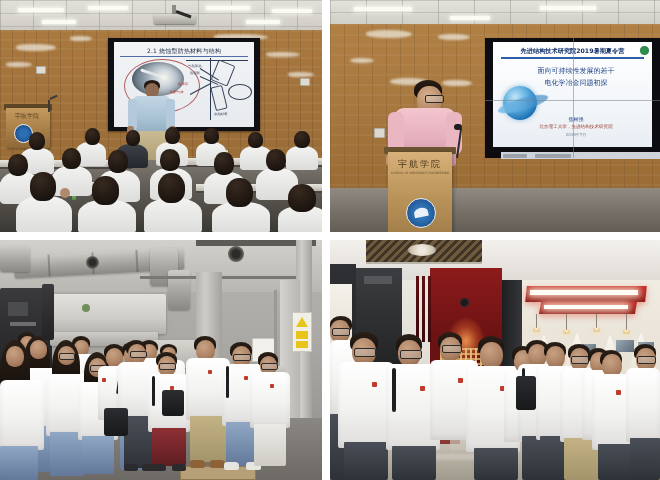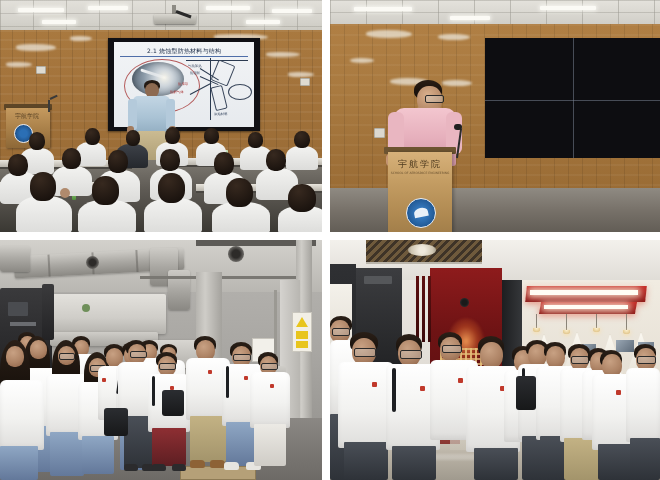--- a/index.html
+++ b/index.html
@@ -597,20 +597,36 @@
       <div class="abs tr-glare" style="left:20px;  top:58px; width:24px; height:5px;"></div>
       <div class="abs tr-glare" style="left:88px;  top:106px; width:22px; height:5px;"></div>
 
       <div class="abs tr-outlet" style="left:44px; top:128px;"></div>
       <div class="abs tr-outlet" style="left:198px; top:198px;"></div>
       <div class="abs tr-outlet" style="left:252px; top:196px;"></div>
       <div class="abs tr-outlet" style="left:272px; top:196px;"></div>
       <div class="abs tr-outlet" style="left:300px; top:194px;"></div>
 
       <div class="abs tr-screenframe">
+        <div class="abs tr-slide">
+          <div class="abs tr-banner">先进结构技术研究院2019暑期夏令营</div>
+          <div class="abs tr-logo"></div>
+          <div class="abs tr-bannerbar"></div>
+          <div class="abs tr-title1">面向可持续性发展的若干</div>
+          <div class="abs tr-title2">电化学冶金问题初探</div>
+          <div class="abs tr-globe"></div>
+          <div class="abs tr-globe-band"></div>
+          <div class="abs tr-author">焦树强</div>
+          <div class="abs tr-affil">北京理工大学，先进结构技术研究院</div>
+          <div class="abs tr-date">2019年7月</div>
+          <div class="abs tr-taskbar">
+            <div class="tr-taskbar-item" style="left:2px; width:24px;"></div>
+            <div class="tr-taskbar-item" style="left:34px; width:36px;"></div>
+          </div>
+        </div>
         <div class="tr-screenseam" style="left:88px; top:0; width:1px; height:120px;"></div>
         <div class="tr-screenseam" style="left:0; top:62px; width:175px; height:1px;"></div>
       </div>
 
       <div class="abs" style="left:84px; top:80px; width:28px; height:20px; border-radius:50% 50% 38% 38%; background:linear-gradient(180deg,#2a1d14,#120c08);"></div>
       <div class="abs" style="left:87px; top:86px; width:25px; height:27px; border-radius:46% 46% 44% 44%; background:radial-gradient(circle at 42% 34%, #d9b08d 0%, #bb8f6d 55%, #9a705190 100%);"></div>
       <div class="abs st-glasses" style="left:95px; top:95px; width:17px; height:6px;"></div>
       <div class="abs" style="left:64px; top:108px; width:62px; height:58px; border-radius:10px 10px 3px 3px; background:linear-gradient(180deg,#f3c6cf 0%, #e5aebb 55%, #cf94a3 100%);"></div>
       <div class="abs" style="left:58px; top:112px; width:16px; height:48px; border-radius:6px; background:#e9b6c1;"></div>
       <div class="abs" style="left:116px; top:112px; width:16px; height:42px; border-radius:6px; background:#e9b6c1;"></div>

